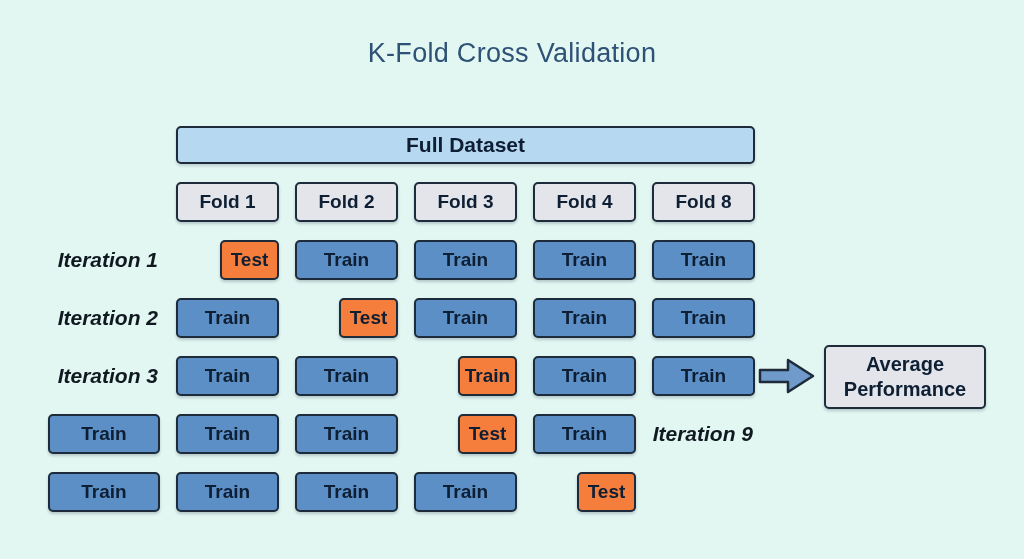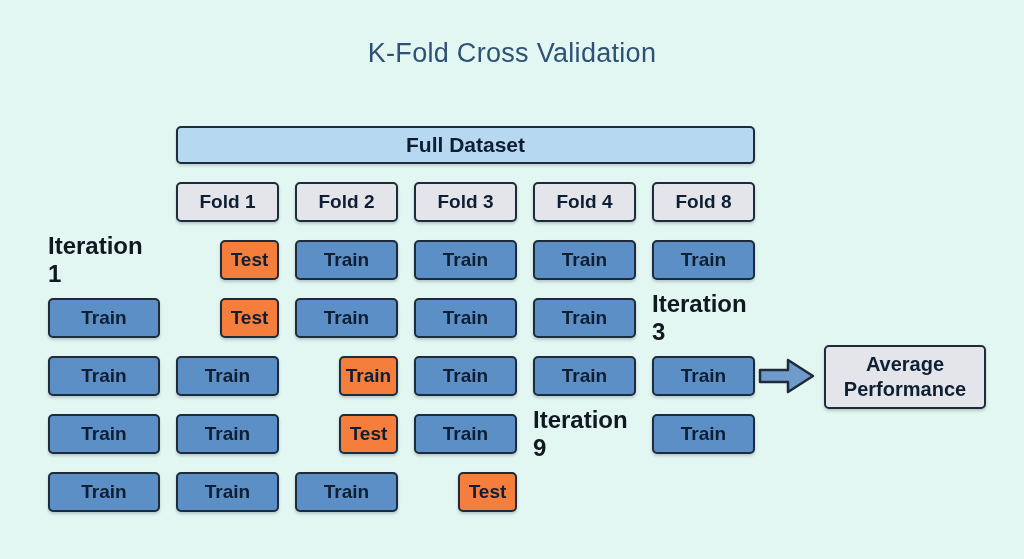--- a/index.html
+++ b/index.html
@@ -39,22 +39,23 @@
     border:2px solid var(--border);border-radius:5px;
     display:flex;align-items:center;justify-content:center;
     font-size:19px;font-weight:bold;color:var(--cell-text);
     box-shadow:0 2px 3px rgba(20,40,60,.22);
   }
   .fold-box{background:var(--fold);}
   .cell[data-type="train"]{background:var(--train);}
   .cell[data-type="test"]{background:var(--test);margin-left:44px;}
   .iter-label{
     display:flex;align-items:center;justify-content:flex-end;
-    font-size:24px;font-weight:bold;color:var(--label-text);
+    font-size:21px;font-weight:bold;color:var(--label-text);
     padding-right:2px;
+    font-style:italic;
   }
   .arrow-wrap{position:absolute;left:757px;top:356px;width:60px;height:40px;}
   .arrow-wrap polygon{fill:var(--arrow);stroke:var(--border);stroke-width:2.5;stroke-linejoin:round;}
   .result-box{
     position:absolute;left:824px;top:345px;width:162px;height:64px;
     background:var(--result-box);
     font-size:20px;line-height:1.25;text-align:center;
     padding:4px 22px;
   }
 </style>
@@ -74,20 +75,21 @@
   <div class="fold-box">Fold 4</div>
   <div class="fold-box">Fold 8</div>
 
   <div class="iter-label">Iteration 1</div>
   <div class="cell" data-type="test">Test</div>
   <div class="cell" data-type="train">Train</div>
   <div class="cell" data-type="train">Train</div>
   <div class="cell" data-type="train">Train</div>
   <div class="cell" data-type="train">Train</div>
 
+  <div class="iter-label">Iteration 2</div>
   <div class="cell" data-type="train">Train</div>
   <div class="cell" data-type="test">Test</div>
   <div class="cell" data-type="train">Train</div>
   <div class="cell" data-type="train">Train</div>
   <div class="cell" data-type="train">Train</div>
 
   <div class="iter-label">Iteration 3</div>
   <div class="cell" data-type="train">Train</div>
   <div class="cell" data-type="train">Train</div>
   <div class="cell" data-type="test">Train</div>

